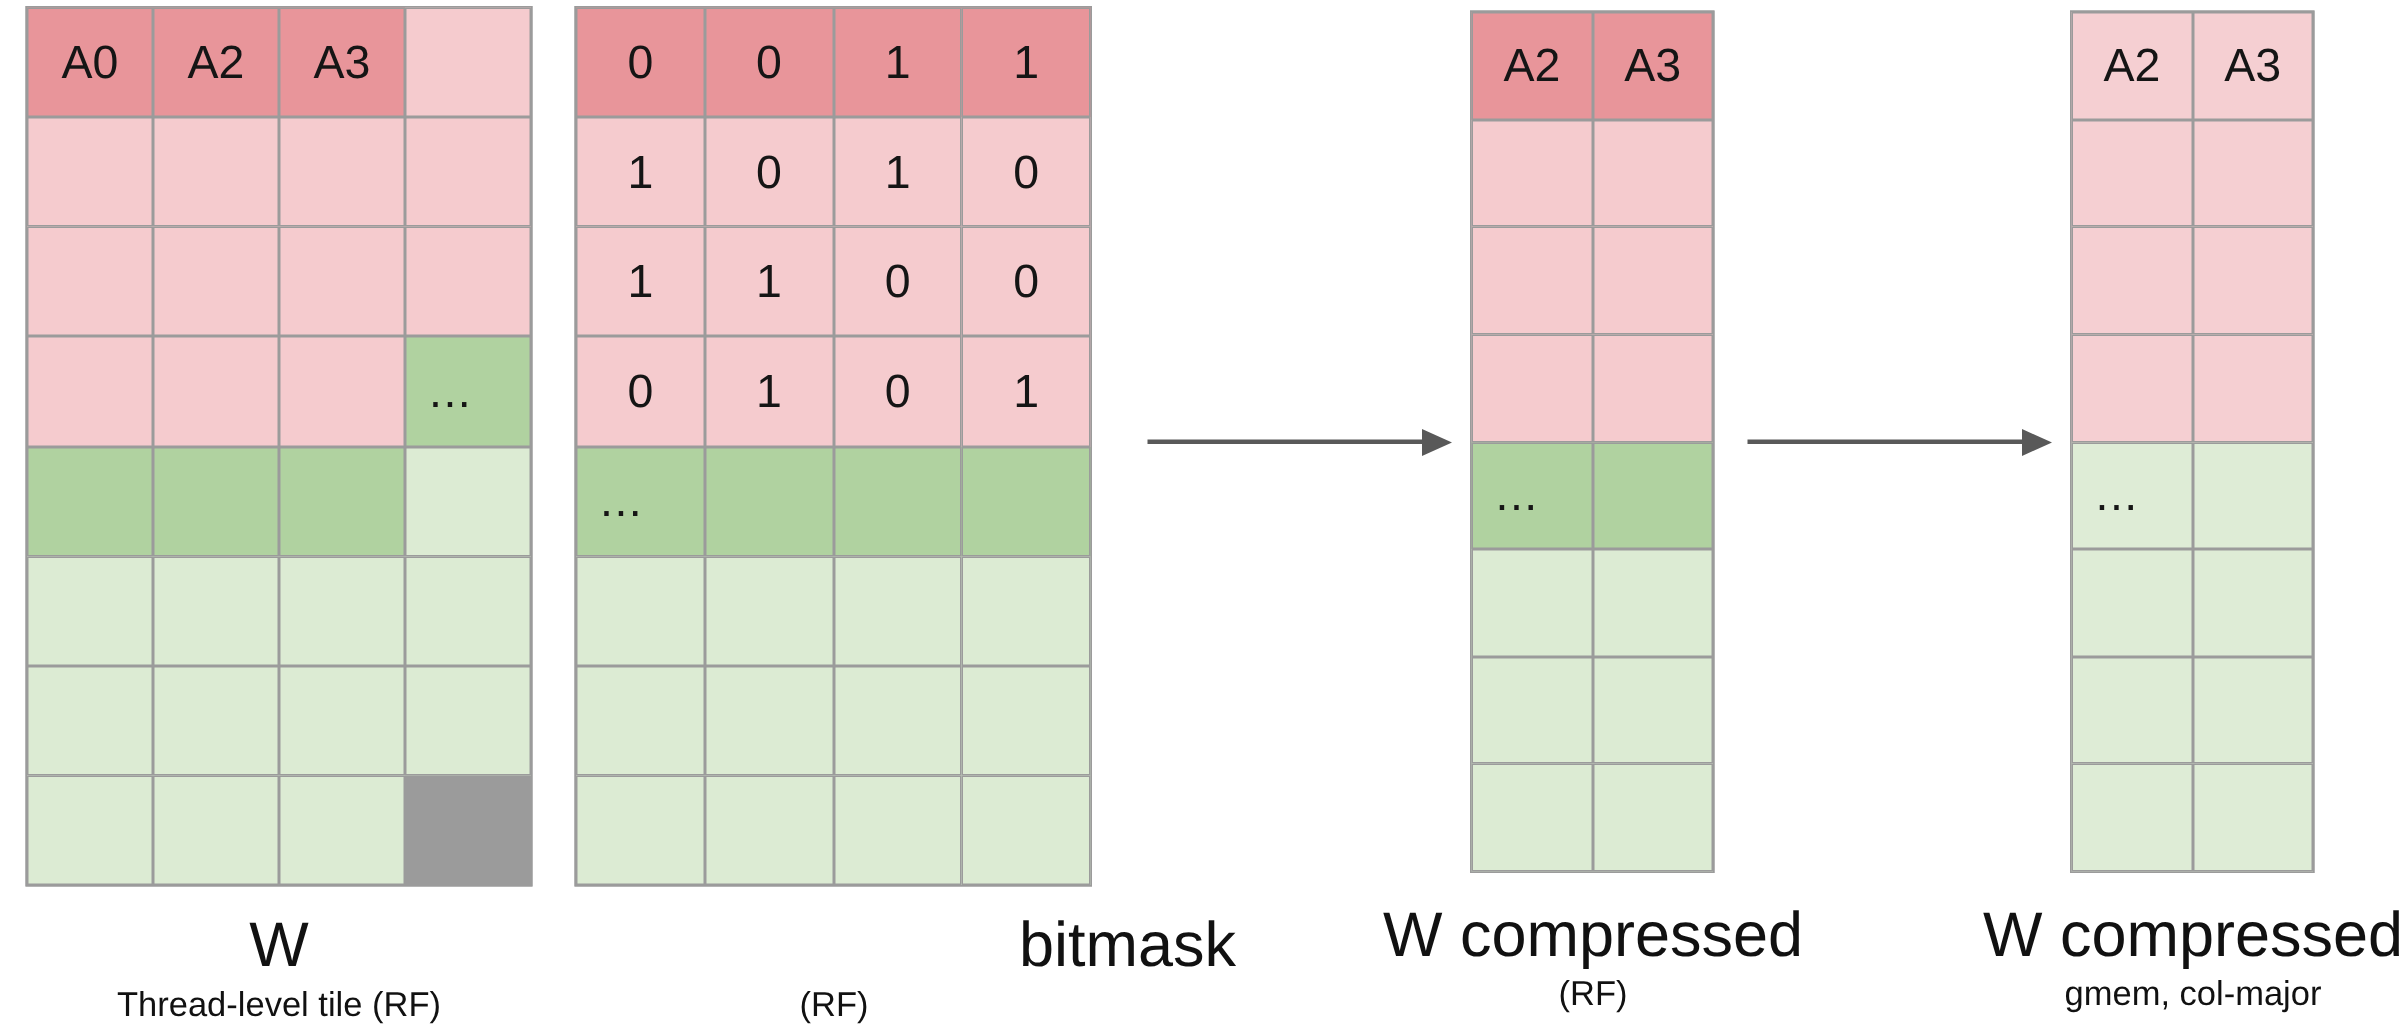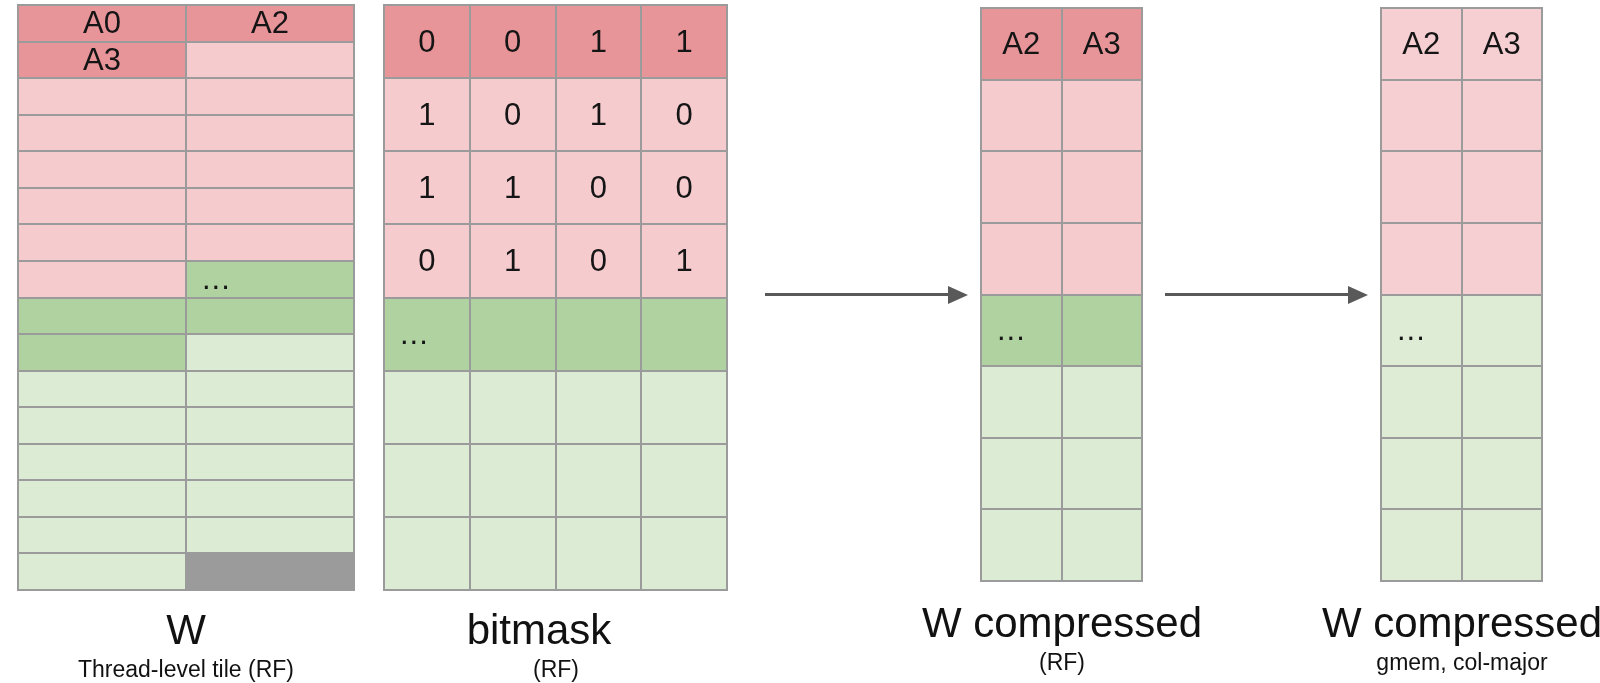--- a/index.html
+++ b/index.html
@@ -56,21 +56,21 @@
     position: absolute;
     width: 520px;
     text-align: center;
     font-size: 23px;
     line-height: 26px;
     white-space: nowrap;
     color: #111111;
   }
   #cap-0 { left: -74px;  top: 608px; }
   #sub-0 { left: -74px;  top: 656px; }
-  #cap-1 { left: 279px;  top: 608px; }
+  #cap-1 { left: 304px;  top: 608px; text-align: right; }
   #sub-1 { left: 296px;  top: 656px; }
   #cap-2 { left: 802px;  top: 601px; }
   #sub-2 { left: 802px;  top: 649px; }
   #cap-3 { left: 1202px; top: 601px; }
   #sub-3 { left: 1202px; top: 649px; }
 
   .arrow-line {
     position: absolute;
     height: 3px;
     background: #595959;
@@ -88,21 +88,21 @@
   #arrow-line-0 { left: 765px;  width: 184px; }
   #arrow-head-0 { left: 948px; }
   #arrow-line-1 { left: 1165px; width: 184px; }
   #arrow-head-1 { left: 1348px; }
 </style>
 </head>
 <body>
 
 <div id="canvas">
 
-  <div id="grid-0" class="grid" style="grid-template-columns: repeat(2, 1fr);">
+  <div id="grid-0" class="grid" style="grid-template-columns: repeat(4, 1fr);">
       <div class="cell" style="background: rgb(232, 149, 154);">A0</div>
       <div class="cell" style="background: rgb(232, 149, 154);">A2</div>
       <div class="cell" style="background: rgb(232, 149, 154);">A3</div>
       <div class="cell" style="background: rgb(245, 203, 206);"></div>
       <div class="cell" style="background: rgb(245, 203, 206);"></div>
       <div class="cell" style="background: rgb(245, 203, 206);"></div>
       <div class="cell" style="background: rgb(245, 203, 206);"></div>
       <div class="cell" style="background: rgb(245, 203, 206);"></div>
       <div class="cell" style="background: rgb(245, 203, 206);"></div>
       <div class="cell" style="background: rgb(245, 203, 206);"></div>

